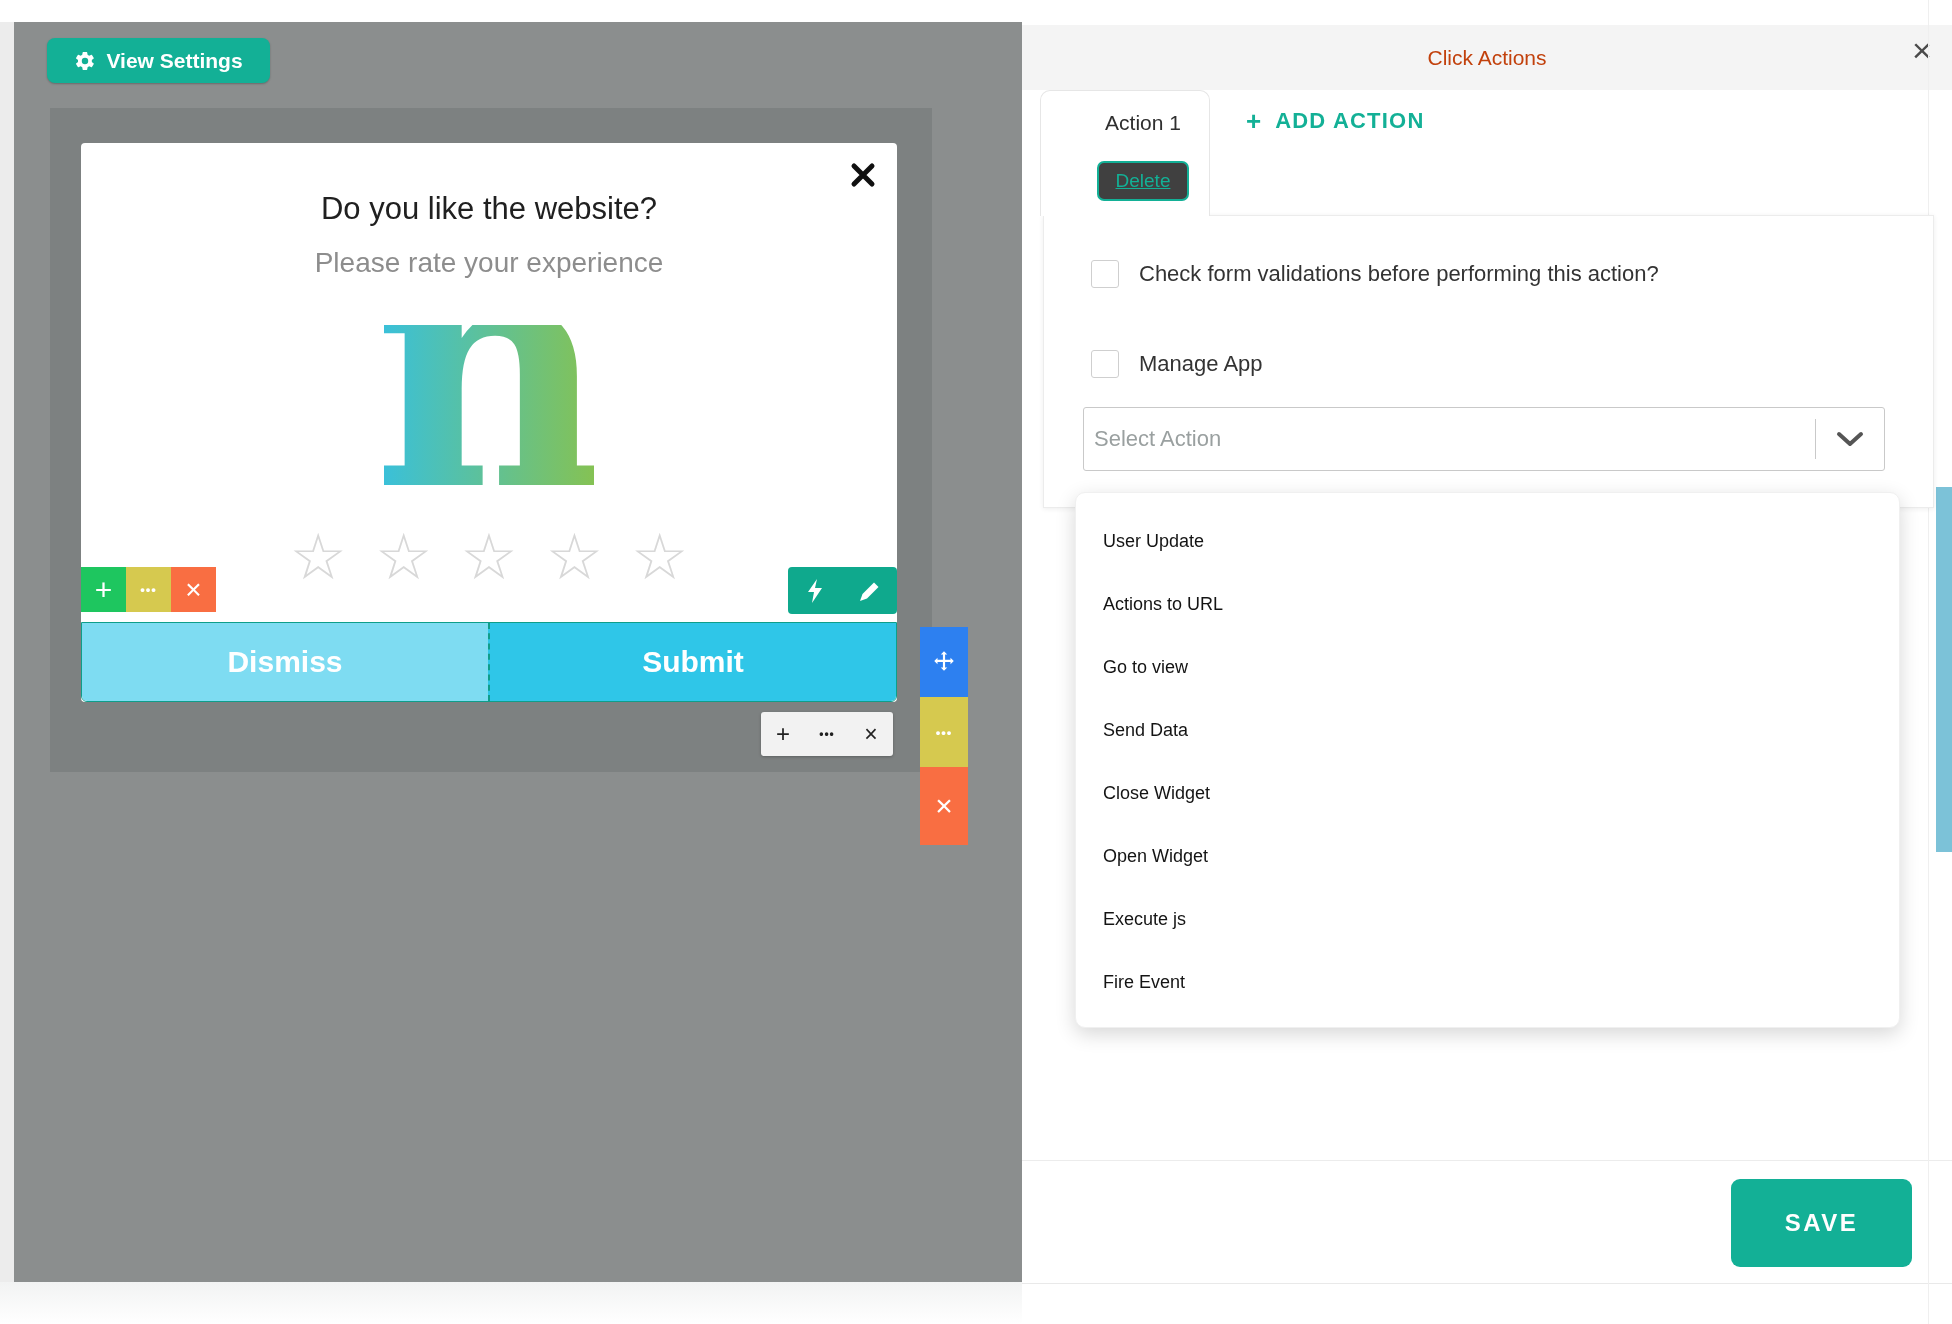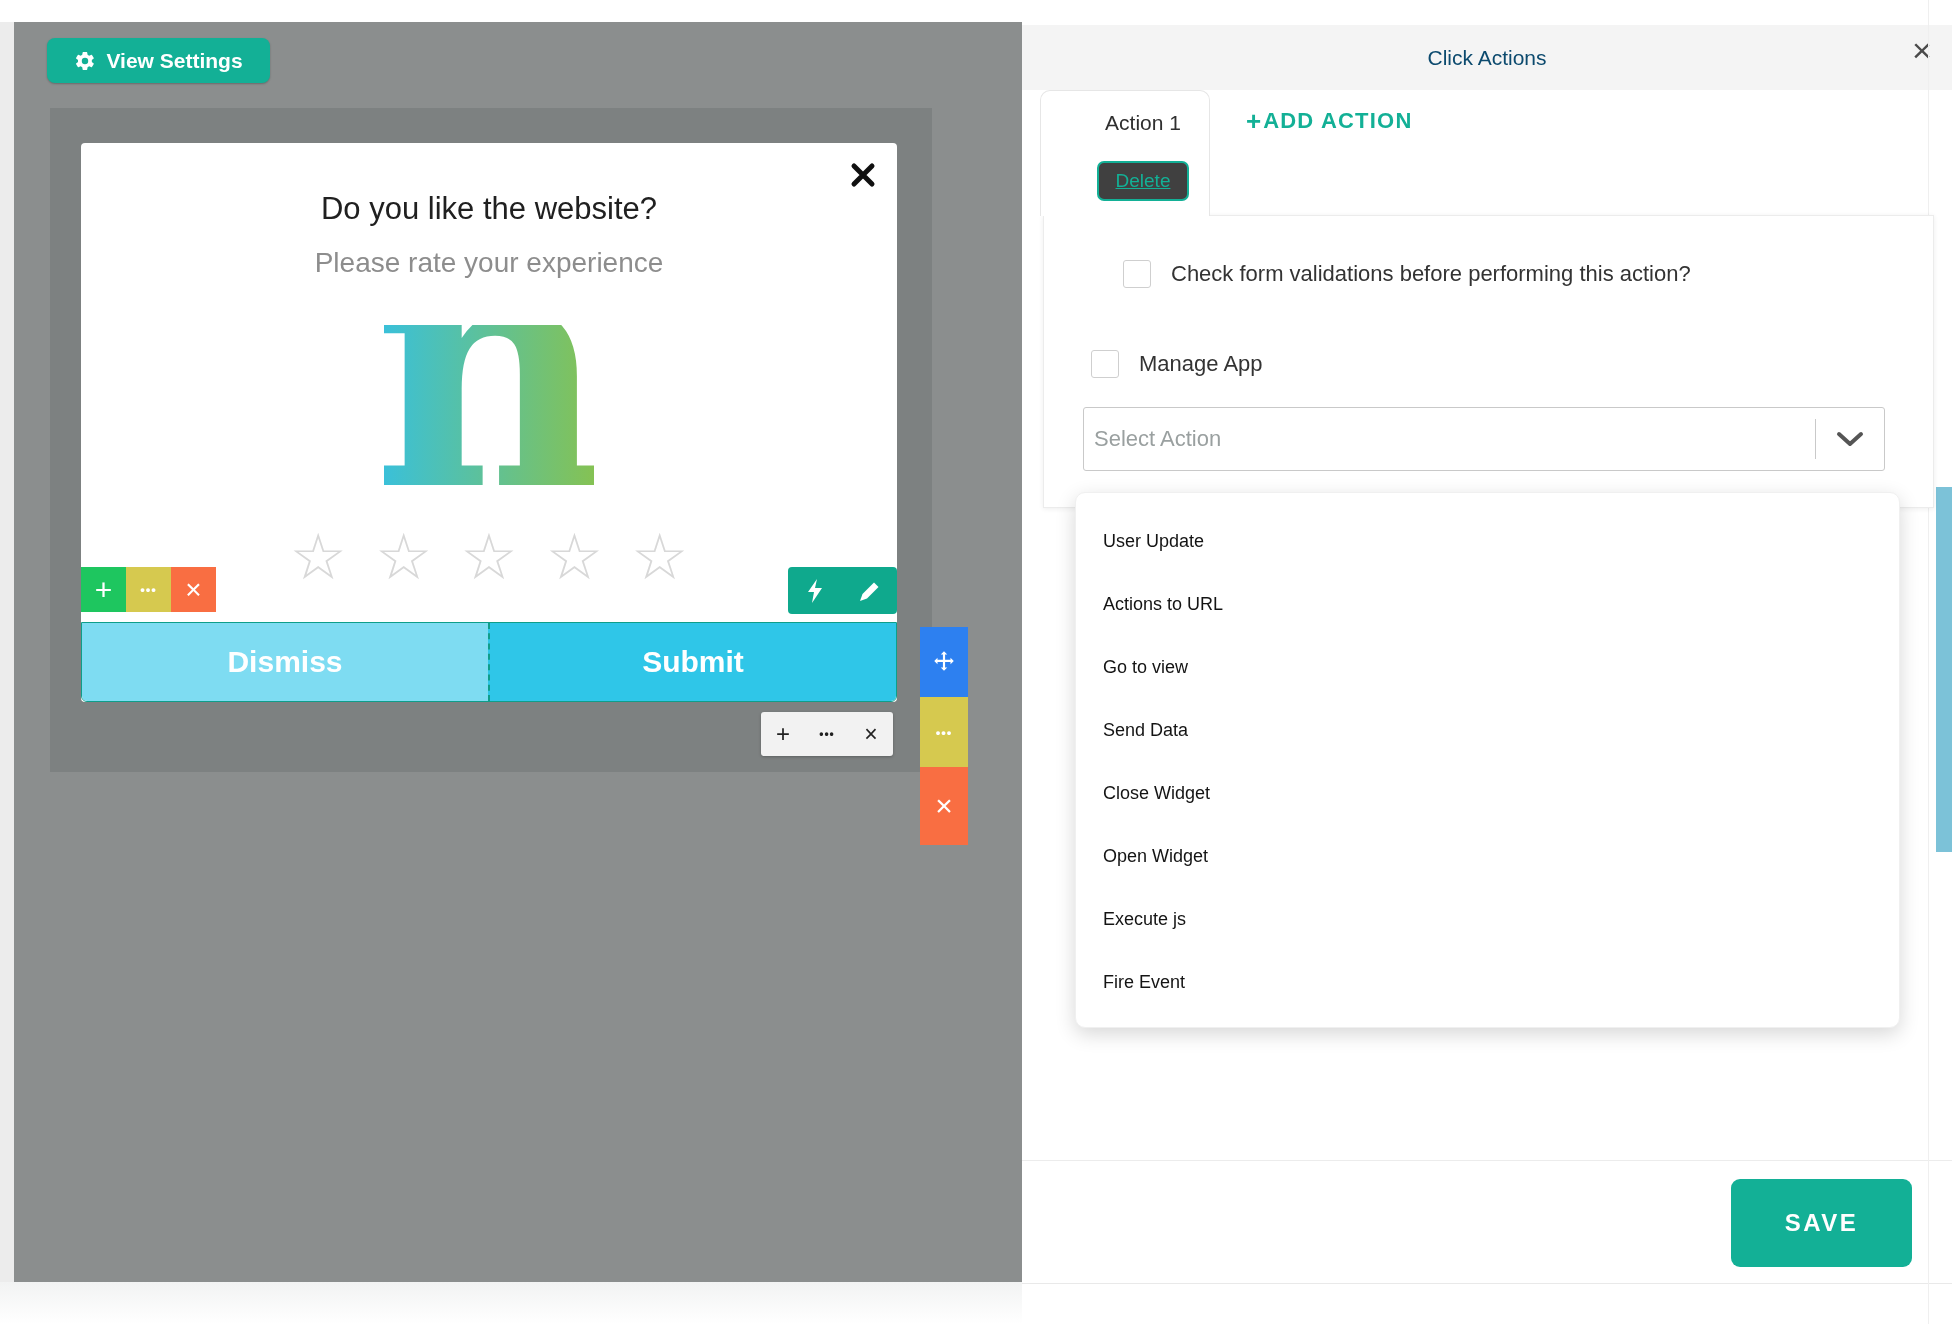--- a/index.html
+++ b/index.html
@@ -69,48 +69,48 @@
   .stack{left:920px;top:627px;width:48px;display:flex;flex-direction:column;}
   .stack .cell{width:48px;display:flex;align-items:center;justify-content:center;color:#fff;cursor:pointer;}
   .stack-move{height:70px;background:var(--move_blue,#2d80f0);}
   .stack-dots{height:70px;background:var(--dots_yellow,#d6c94f);font-size:13px;letter-spacing:1px;font-weight:bold;}
   .stack-x{height:78px;background:var(--close_orange,#f96e42);font-size:30px;font-weight:300;}
 
   
   .panel{left:1022px;top:0;width:930px;height:1283px;background:#fff;}
   .panel-header{left:1022px;top:25px;width:930px;height:65px;background:#f4f4f4;
     display:flex;align-items:center;justify-content:center;}
-  .panel-title{font-size:21px;color:#0c4a6e;}
+  .panel-title{font-size:21px;color:#c2410c;}
   .panel-close{position:absolute;right:28px;top:10px;font-size:34px;font-weight:300;color:#4a4a4a;cursor:pointer;line-height:1;}
 
   .tab{
     left:1040px;top:90px;width:170px;height:126px;background:#fff;
     border:1px solid #e6e6e6;border-bottom:none;border-radius:10px 10px 0 0;
     box-sizing:border-box;z-index:3;display:flex;flex-direction:column;align-items:center;cursor:pointer;padding-left:36px;
   }
   .tab-label{margin-top:20px;font-size:21px;color:#2f2f2f;}
   .delete-btn{
     margin-top:26px;padding:7px 17px;background:#404040;
     border:2px solid var(--accent_teal,#13b096);border-radius:7px;
     color:var(--accent_teal,#13b096);font-size:19px;cursor:pointer;text-decoration:underline;
   }
   .add-action{
     left:1240px;top:100px;height:42px;display:flex;align-items:center;
     color:var(--accent_teal,#13b096);cursor:pointer;background:none;border:none;
   }
   .add-action .plus{font-size:26px;font-weight:bold;margin-right:2px;}
-  .add-action .lbl{font-size:22px;font-weight:bold;letter-spacing:1.2px;}
+  .add-action .lbl{font-size:22px;font-weight:bold;letter-spacing:1.2px;margin-left:12px;}
 
   .content-card{
     left:1043px;top:215px;width:891px;height:293px;background:#fff;
     border:1px solid #ececec;box-shadow:0 1px 5px rgba(0,0,0,.07);
     box-sizing:border-box;z-index:2;
   }
   .cb-row{position:absolute;left:47px;display:flex;align-items:center;}
-  .cb-row.r1{top:44px;margin-left:32px;}
+  .cb-row.r1{top:44px;}
   .cb-row.r2{top:134px;}
   .checkbox{width:26px;height:26px;border:1px solid #cfcfcf;border-radius:3px;background:#fff;cursor:pointer;flex:none;}
   .cb-label{margin-left:20px;font-size:22px;color:#333;}
 
   .select-box{
     position:absolute;left:39px;top:191px;width:802px;height:64px;
     border:1px solid #c9c9c9;border-radius:3px;box-sizing:border-box;
     display:flex;align-items:center;cursor:pointer;background:#fff;
   }
   .select-placeholder{margin-left:10px;font-size:22px;color:#9aa0a0;flex:1;}

